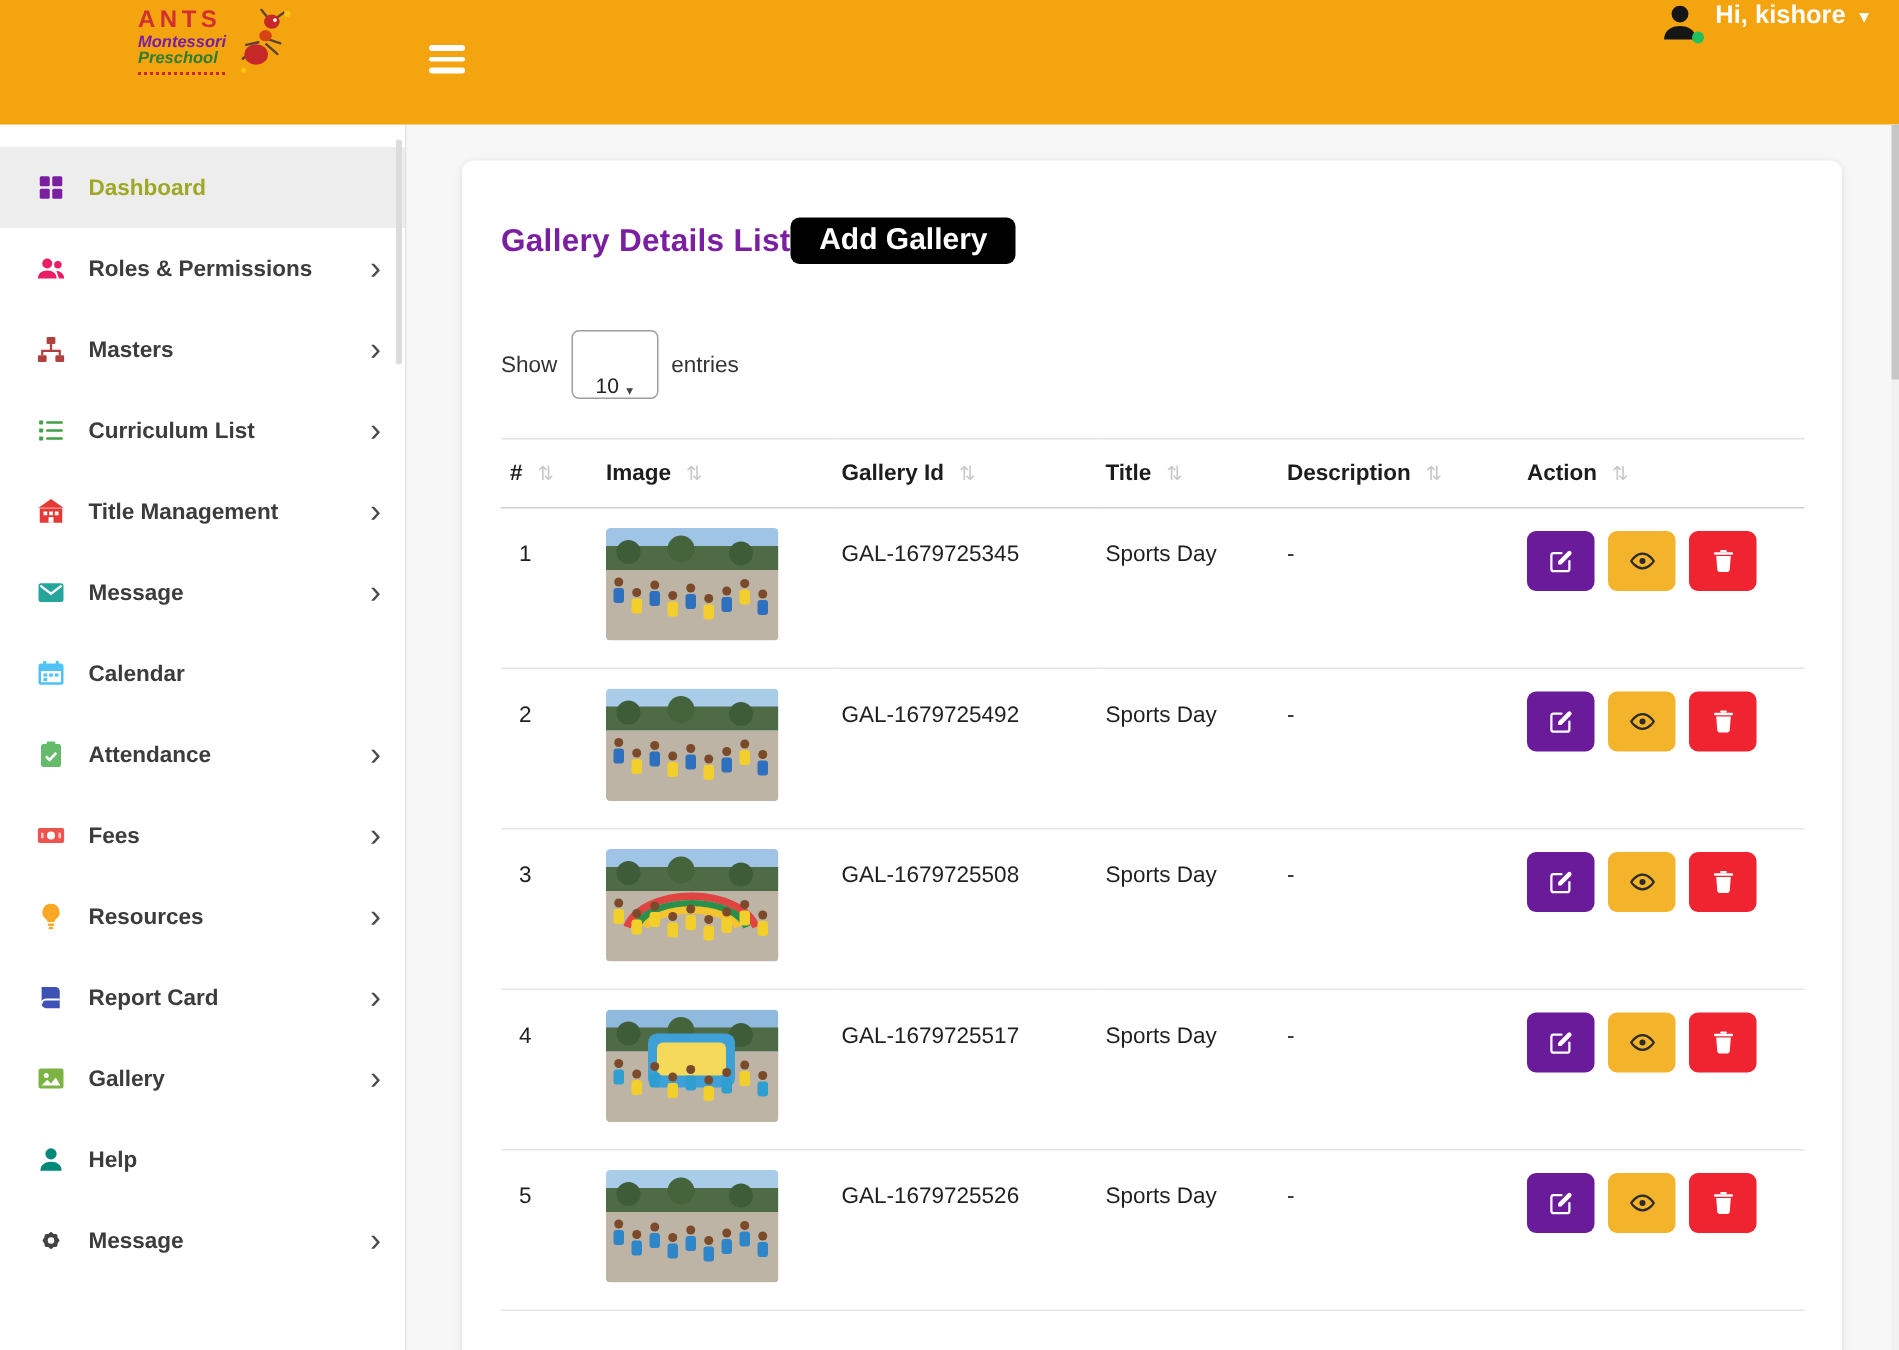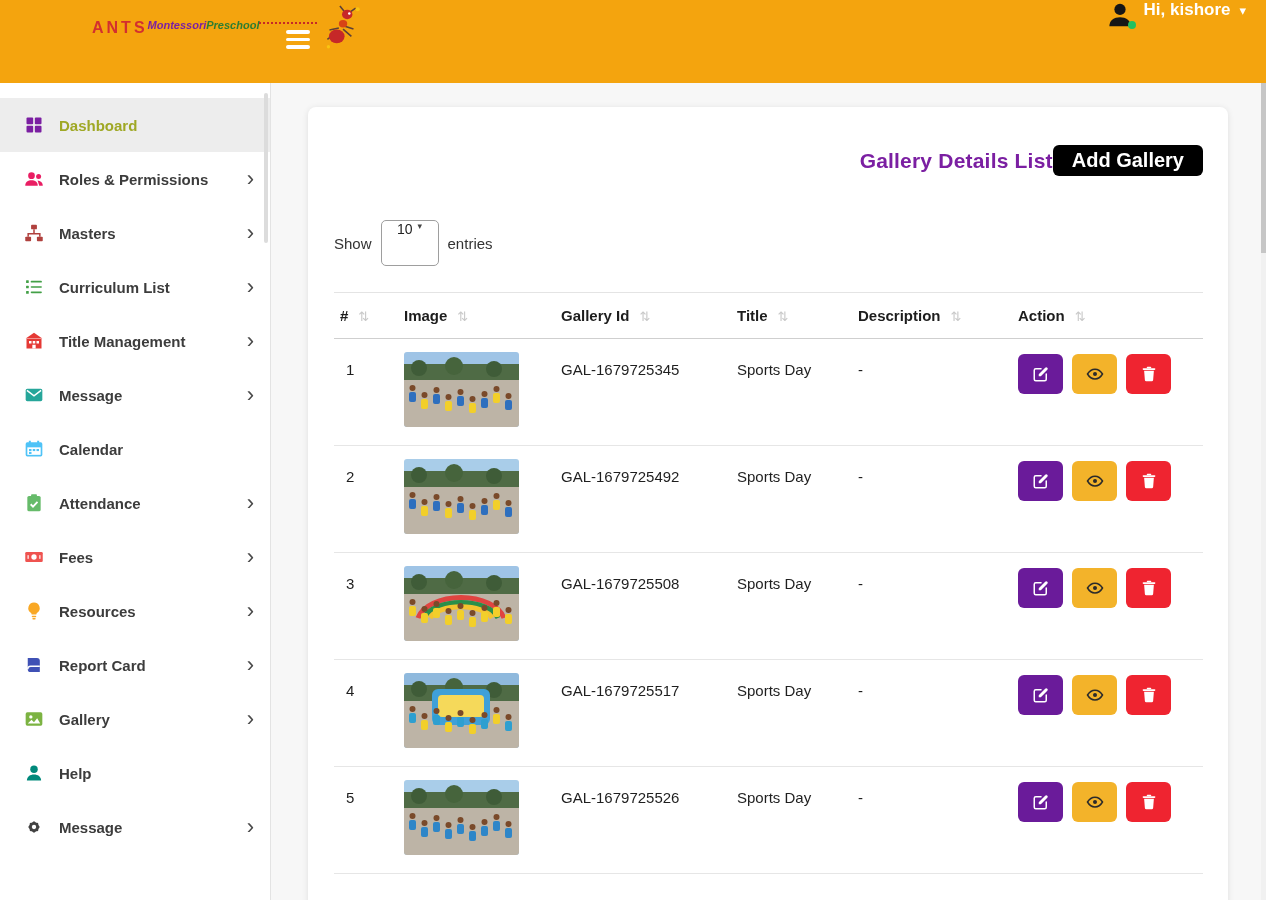--- a/index.html
+++ b/index.html
@@ -3,21 +3,21 @@
 <meta charset="utf-8">
 <style>
   * { box-sizing: border-box; margin: 0; padding: 0; }
   html,body { width:1266px; height:900px; overflow:hidden; }
   body { font-family:"Liberation Sans",sans-serif; background:#f7f7f7; position:relative; }
   .icon { fill: currentColor; }
 
   
   .topbar { position:absolute; top:0; left:0; width:1266px; height:83px; background:#F4A40E; z-index:20; }
   .logo { position:absolute; left:92px; top:4px; display:flex; align-items:center; gap:4px; cursor:pointer; }
-  .logo-text { display:flex; line-height:1.05; }
+  .logo-text { display:flex; flex-direction:column; line-height:1.05; }
   .logo-l1 { color:#D32F2F; font-weight:bold; font-size:16px; letter-spacing:3px; }
   .logo-l2 { color:#7B1FA2; font-style:italic; font-weight:bold; font-size:11px; }
   .logo-l3 { color:#2E7D32; font-style:italic; font-weight:bold; font-size:11px; }
   .logo-squiggle { width:58px; height:4px; border-bottom:2px dotted #c62828; }
   .hamburger { position:absolute; left:286px; top:30px; width:26px; background:none; border:none; cursor:pointer; display:flex; flex-direction:column; gap:4px; }
   .hamburger span { display:block; width:24px; height:3.6px; background:#fff; border-radius:2px; }
   .user-menu { position:absolute; right:20px; top:0; height:83px; display:flex; gap:9px; cursor:pointer; }
   .avatar-wrap { position:relative; width:30px; height:30px; }
   .avatar-wrap svg { width:30px; height:30px; color:#161616; }
   .presence-dot { position:absolute; right:-1px; bottom:1px; width:8px; height:8px; border-radius:50%; background:#23c05f; }
@@ -29,27 +29,27 @@
   .side-item { display:flex; align-items:center; height:54px; padding:0 16px 0 24px; gap:15px; color:#3c3c3c; font-weight:bold; font-size:15px; cursor:pointer; }
   .side-item.active { background:#ededed; color:#9FA825; }
   .side-icon { width:20px; height:20px; flex:0 0 20px; }
   .side-label { white-space:nowrap; }
   .chev { margin-left:auto; color:#4a4a4a; font-size:22px; line-height:1; font-weight:normal; }
   .side-scroll-thumb { position:absolute; right:2px; top:10px; width:4px; height:150px; background:#dcdcdc; border-radius:2px; }
 
   
   .content { position:absolute; top:83px; left:271px; width:995px; bottom:0; background:#f7f7f7; padding:24px 38px 0 37px; overflow:hidden; }
   .card { background:#fff; border-radius:8px; box-shadow:0 1px 6px rgba(0,0,0,.10); width:920px; height:810px; padding:38px 25px 0 26px; }
-  .card-head { display:flex; justify-content:flex-end; align-items:center; }
+  .card-head { display:flex; justify-content:flex-start; align-items:center; }
   .page-title { color:#7B1FA2; font-size:21px; font-weight:bold; letter-spacing:.2px; }
   .btn-add { background:#000000; color:#fff; border:none; border-radius:6px; padding:4px 19px; font-size:20px; font-weight:bold; font-family:inherit; cursor:pointer; }
 
   .controls { margin-top:44px; display:flex; justify-content:space-between; align-items:center; }
   .show-entries { display:flex; align-items:center; gap:9px; font-size:15px; color:#333; }
-  .page-size-select { width:58px; height:46px; border:1px solid #9e9e9e; border-radius:5px; display:flex; align-items:flex-start; justify-content:center; gap:5px; font-size:14px; color:#222; cursor:pointer; background:#fff; }
+  .page-size-select { width:58px; height:46px; border:1px solid #9e9e9e; border-radius:5px; display:flex; align-items:flex-end; justify-content:center; gap:5px; font-size:14px; color:#222; cursor:pointer; background:#fff; }
   .sel-caret { font-size:9px; color:#444; }
   .search-box { display:flex; align-items:center; gap:8px; font-size:15px; color:#333; }
   .search-input { width:238px; height:46px; border:1px solid #8a8a8a; border-radius:6px; padding:0 10px; font-size:15px; font-family:inherit; background:#fff; }
 
   table { width:100%; border-collapse:collapse; margin-top:26px; table-layout:fixed; }
   thead th { text-align:left; font-size:15px; font-weight:bold; color:#1d1d1d; padding:14px 6px; border-top:1px solid #e4e4e4; border-bottom:1px solid #cfcfcf; }
   .sort { color:#c9c9c9; font-size:13px; margin-left:10px; font-weight:normal; }
   tbody td { vertical-align:top; border-bottom:1px solid #e6e6e6; font-size:15px; color:#1f1f1f; padding:22px 6px 18px 6px; }
   td.c-img { padding-top:13px; padding-bottom:18px; }
   td.c-num { padding-left:12px; }

